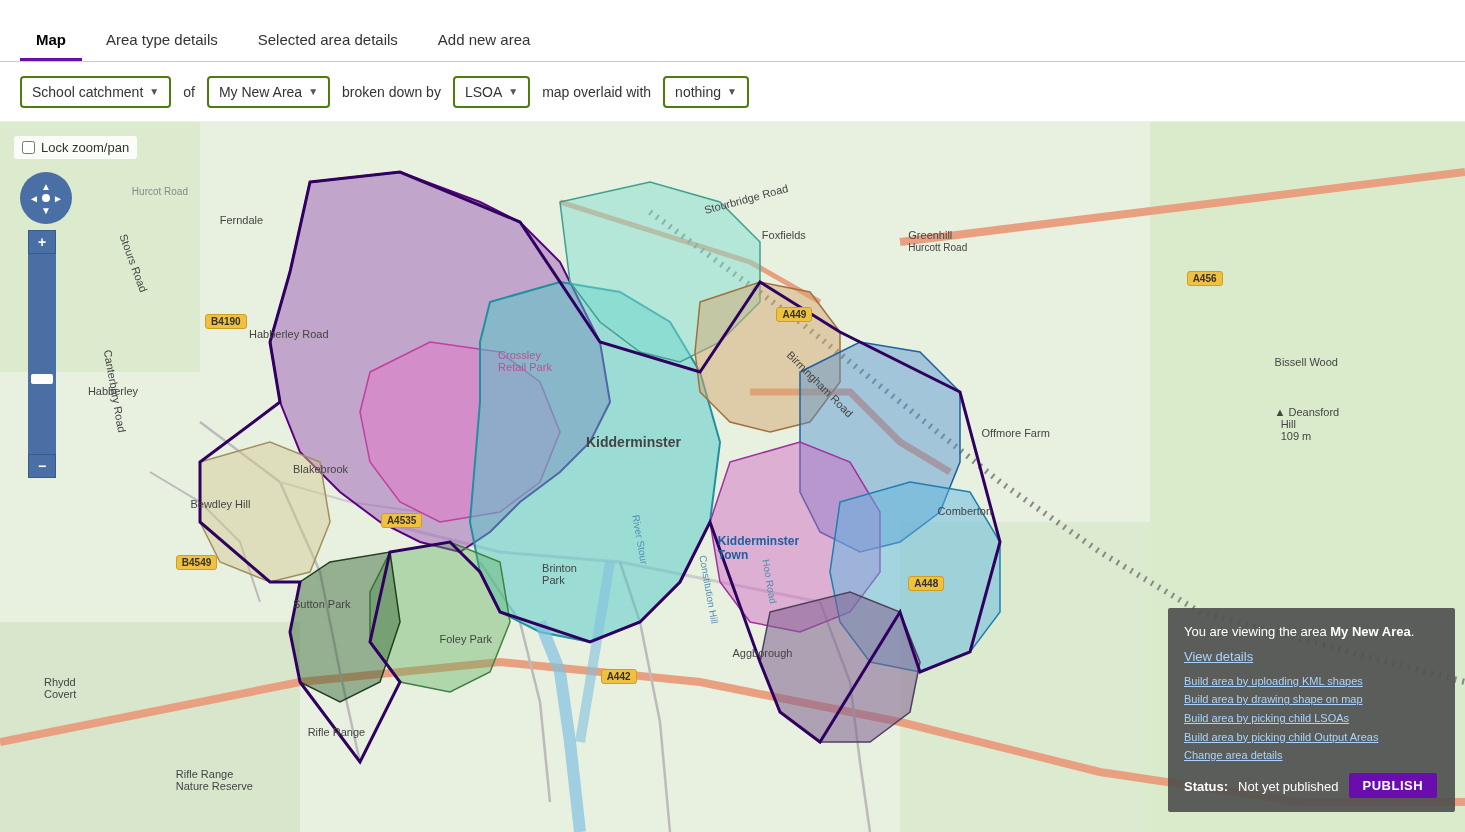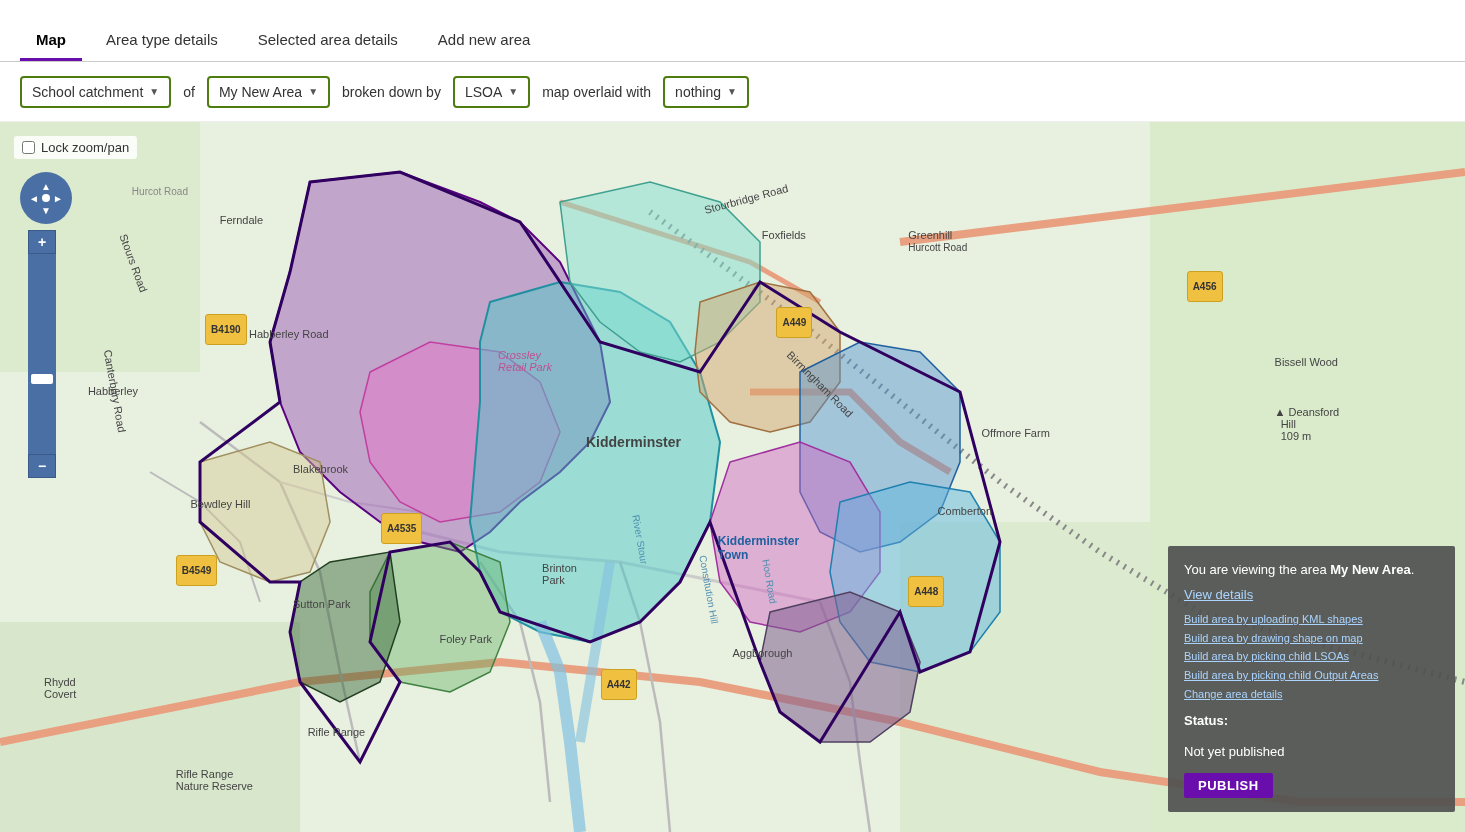--- a/index.html
+++ b/index.html
@@ -195,24 +195,23 @@
       display: block;
       color: #aad4ff;
       text-decoration: underline;
       cursor: pointer;
       font-size: 11px;
       line-height: 1.7;
     }
     .info-panel-status {
       margin-top: 8px;
       display: flex;
-      align-items: flex-start;
+      align-items: flex-end;
       gap: 10px;
       font-size: 13px;
-      flex-direction: column;
     }
     .status-label { font-weight: bold; }
     .publish-btn {
       background: #6a0dad;
       color: #fff;
       border: none;
       padding: 5px 14px;
       font-size: 13px;
       cursor: pointer;
       border-radius: 2px;
@@ -225,21 +224,21 @@
       position: absolute;
       font-size: 11px;
       color: #444;
       pointer-events: none;
       white-space: nowrap;
     }
     .road-badge {
       position: absolute;
       background: #f0c040;
       border-radius: 3px;
-      padding: 9px 5px;
+      padding: 1px 5px;
       font-size: 10px;
       font-weight: bold;
       color: #333;
       border: 1px solid #cca020;
     }
   </style>
 </head>
 <body>
 
 <div class="nav-tabs">
@@ -358,21 +357,21 @@
     <div class="zoom-btn">+</div>
     <div class="zoom-slider-track">
       <div class="zoom-slider-thumb"></div>
     </div>
     <div class="zoom-btn">−</div>
   </div>
 
   <div class="map-label" style="top:13%;left:15%">Ferndale</div>
   <div class="map-label" style="top:37%;left:6%">Habberley</div>
   <div class="map-label" style="top:48%;left:20%">Blakebrook</div>
-  <div class="map-label" style="top:32%;left:34%;font-style:italic;color:#c05090">Crossley<br>Retail Park</div>
+  <div class="map-label" style="top:32%;left:34%;color:#c05090">Crossley<br>Retail Park</div>
   <div class="map-label" style="top:44%;left:40%;font-size:14px;font-weight:bold">Kidderminster</div>
   <div class="map-label" style="top:58%;left:49%;font-size:12px;font-weight:bold;color:#2060a0">Kidderminster<br>Town</div>
   <div class="map-label" style="top:67%;left:20%">Sutton Park</div>
   <div class="map-label" style="top:72%;left:30%">Foley Park</div>
   <div class="map-label" style="top:62%;left:37%">Brinton<br>Park</div>
   <div class="map-label" style="top:74%;left:50%">Aggborough</div>
   <div class="map-label" style="top:54%;left:64%">Comberton</div>
   <div class="map-label" style="top:43%;left:67%">Offmore Farm</div>
   <div class="map-label" style="top:15%;left:62%">Greenhill<br><span style="font-size:10px">Hurcott Road</span></div>
   <div class="map-label" style="top:15%;left:52%">Foxfields</div>

